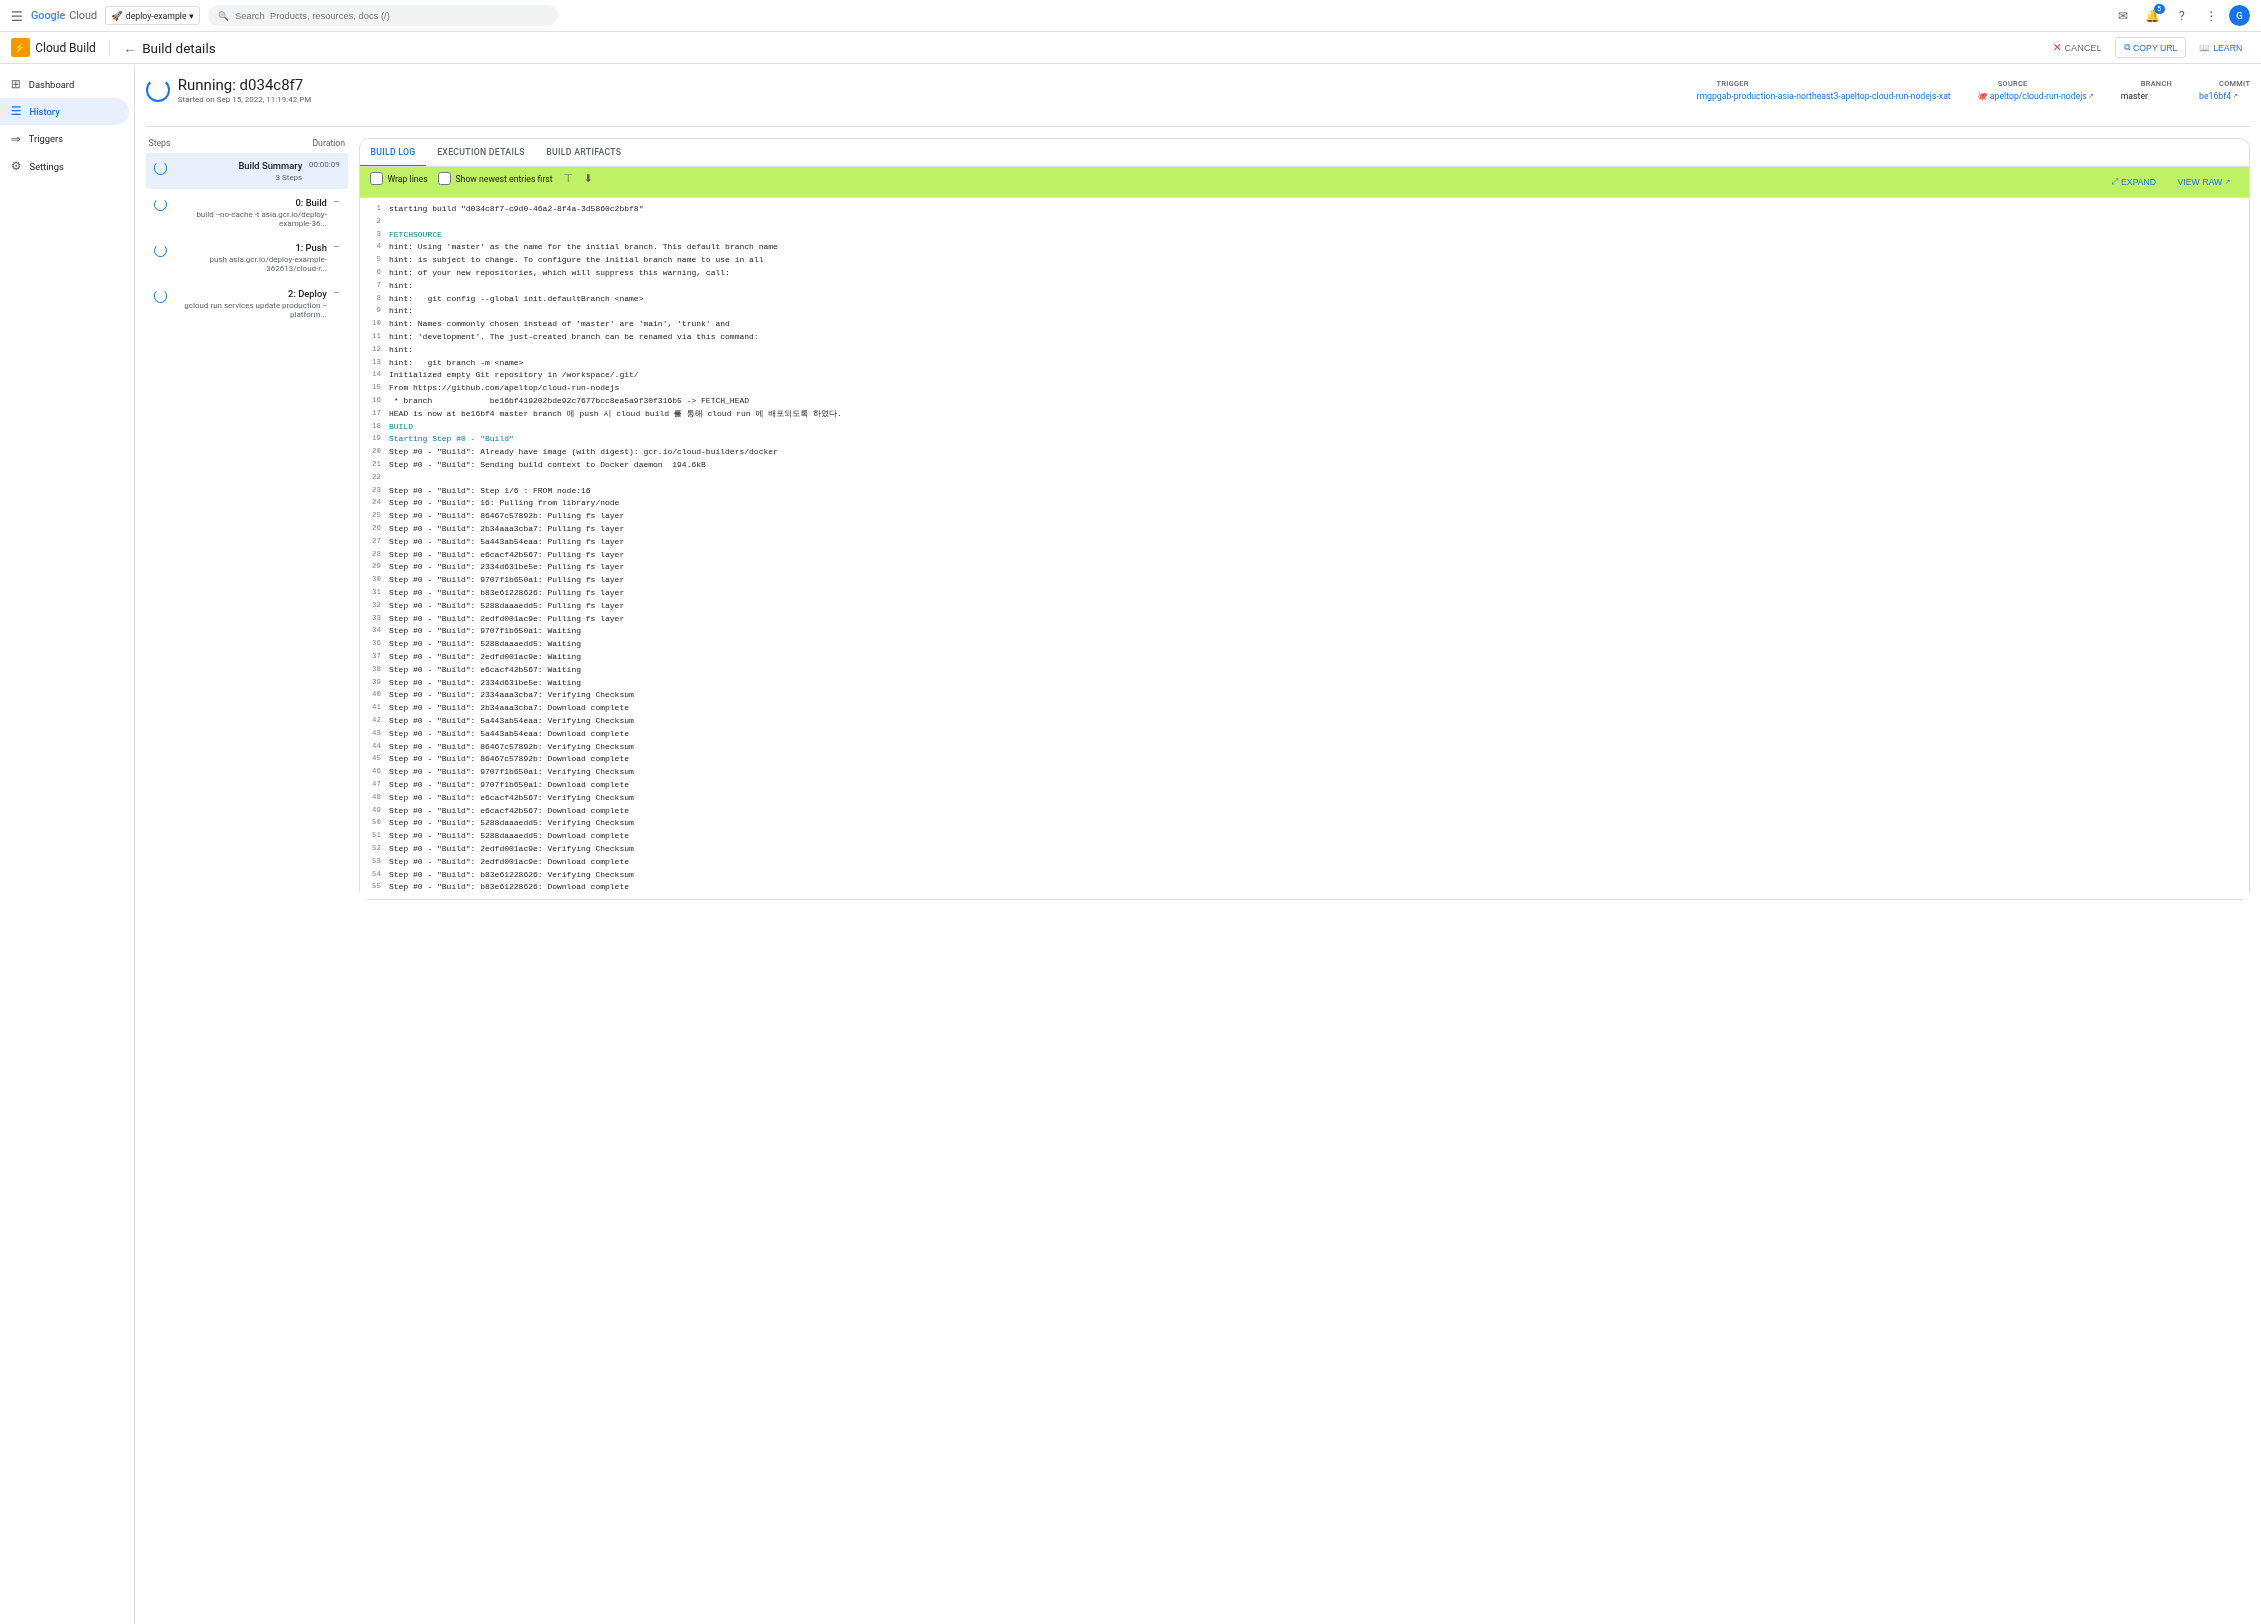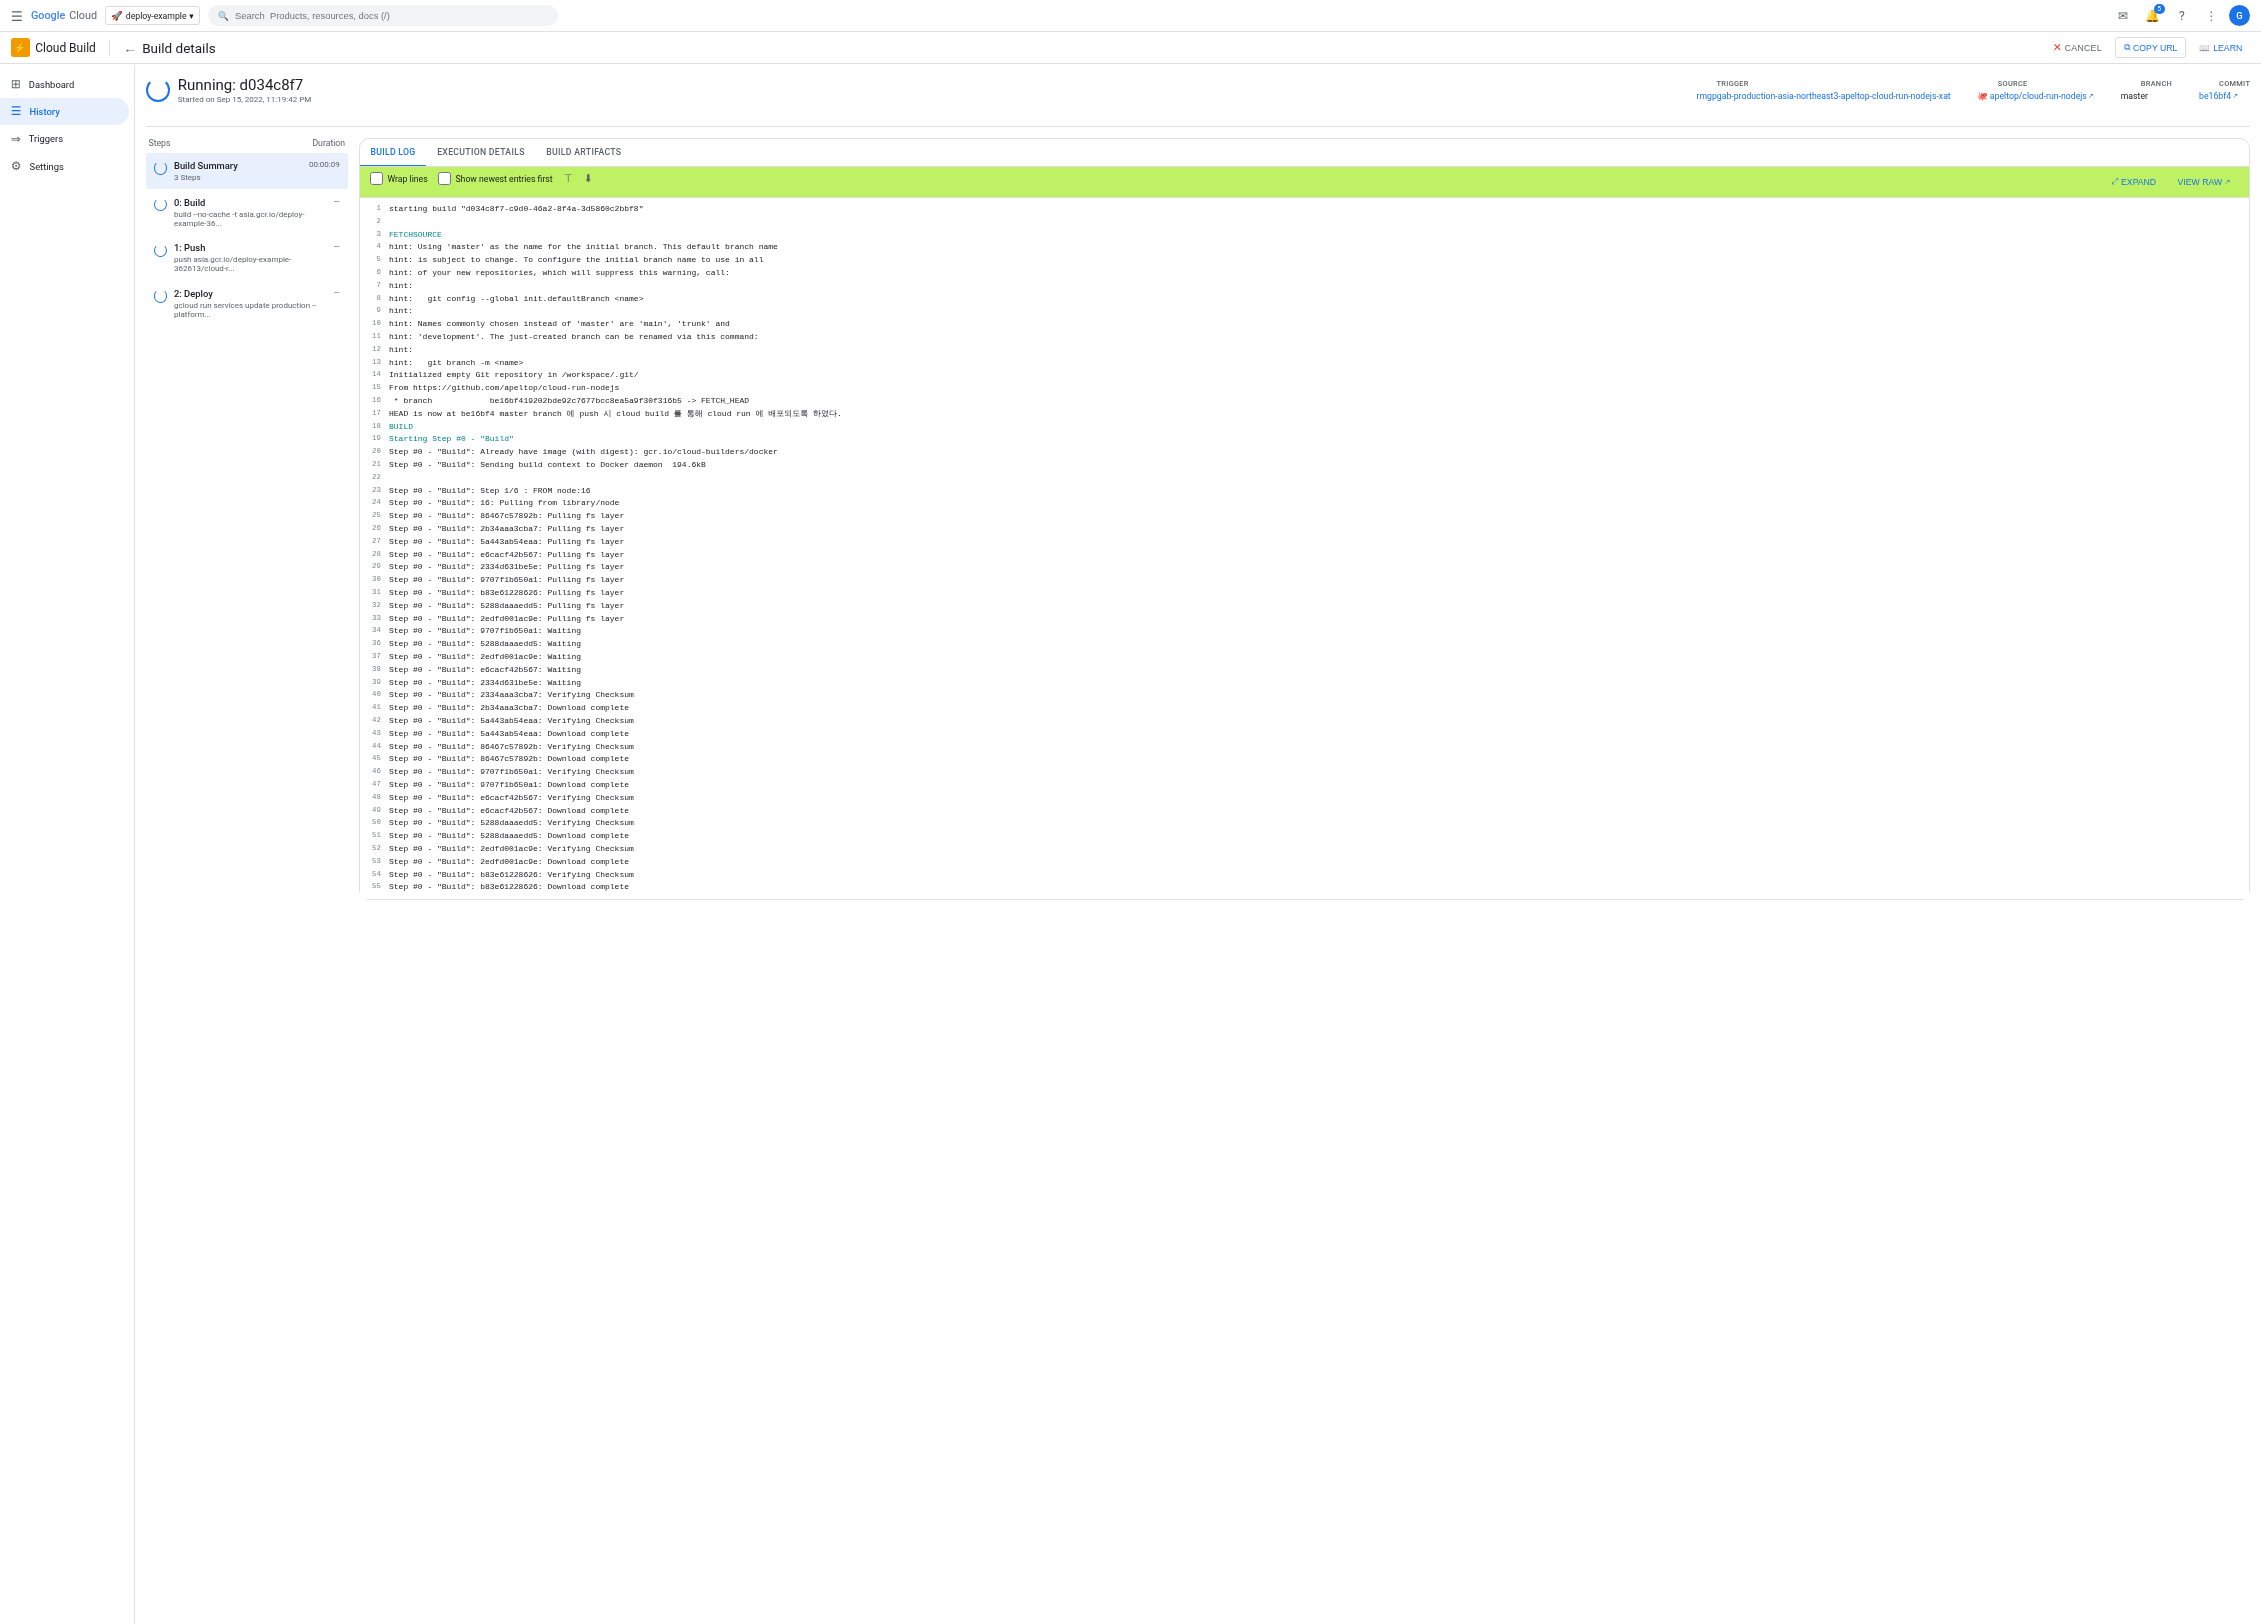--- a/index.html
+++ b/index.html
@@ -117,21 +117,21 @@
 
     
     .steps-panel { display: flex; gap: 10.8px; margin-bottom: 0; }
     .steps-list { width: 202px; flex-shrink: 0; }
     .steps-header {
       display: flex; justify-content: space-between; align-items: center;
       font-size: 8.7px; color: #5f6368; margin-bottom: 5.4px; padding: 0 2.7px;
     }
     .step-item {
       display: flex; align-items: flex-start; gap: 6.7px; padding: 6.7px 8px;
-      border-radius: 2.7px; cursor: pointer; margin-bottom: 1.3px;
+      border-radius: 2.7px; cursor: pointer; margin-bottom: 1.3px; text-align: right;
     }
     .step-item.active { background: #e8f0fe; }
     .step-spinner {
       width: 13.5px; height: 13.5px; border: 1.3px solid #1a73e8;
       border-top-color: transparent; border-radius: 50%;
       animation: spin 1s linear infinite; flex-shrink: 0; margin-top: 1.3px;
     }
     .step-name { font-size: 9.4px; font-weight: 500; color: #202124; }
     .step-sub { font-size: 8px; color: #5f6368; margin-top: 2px; }
     .step-duration { font-size: 8px; color: #5f6368; margin-left: auto; white-space: nowrap; }

